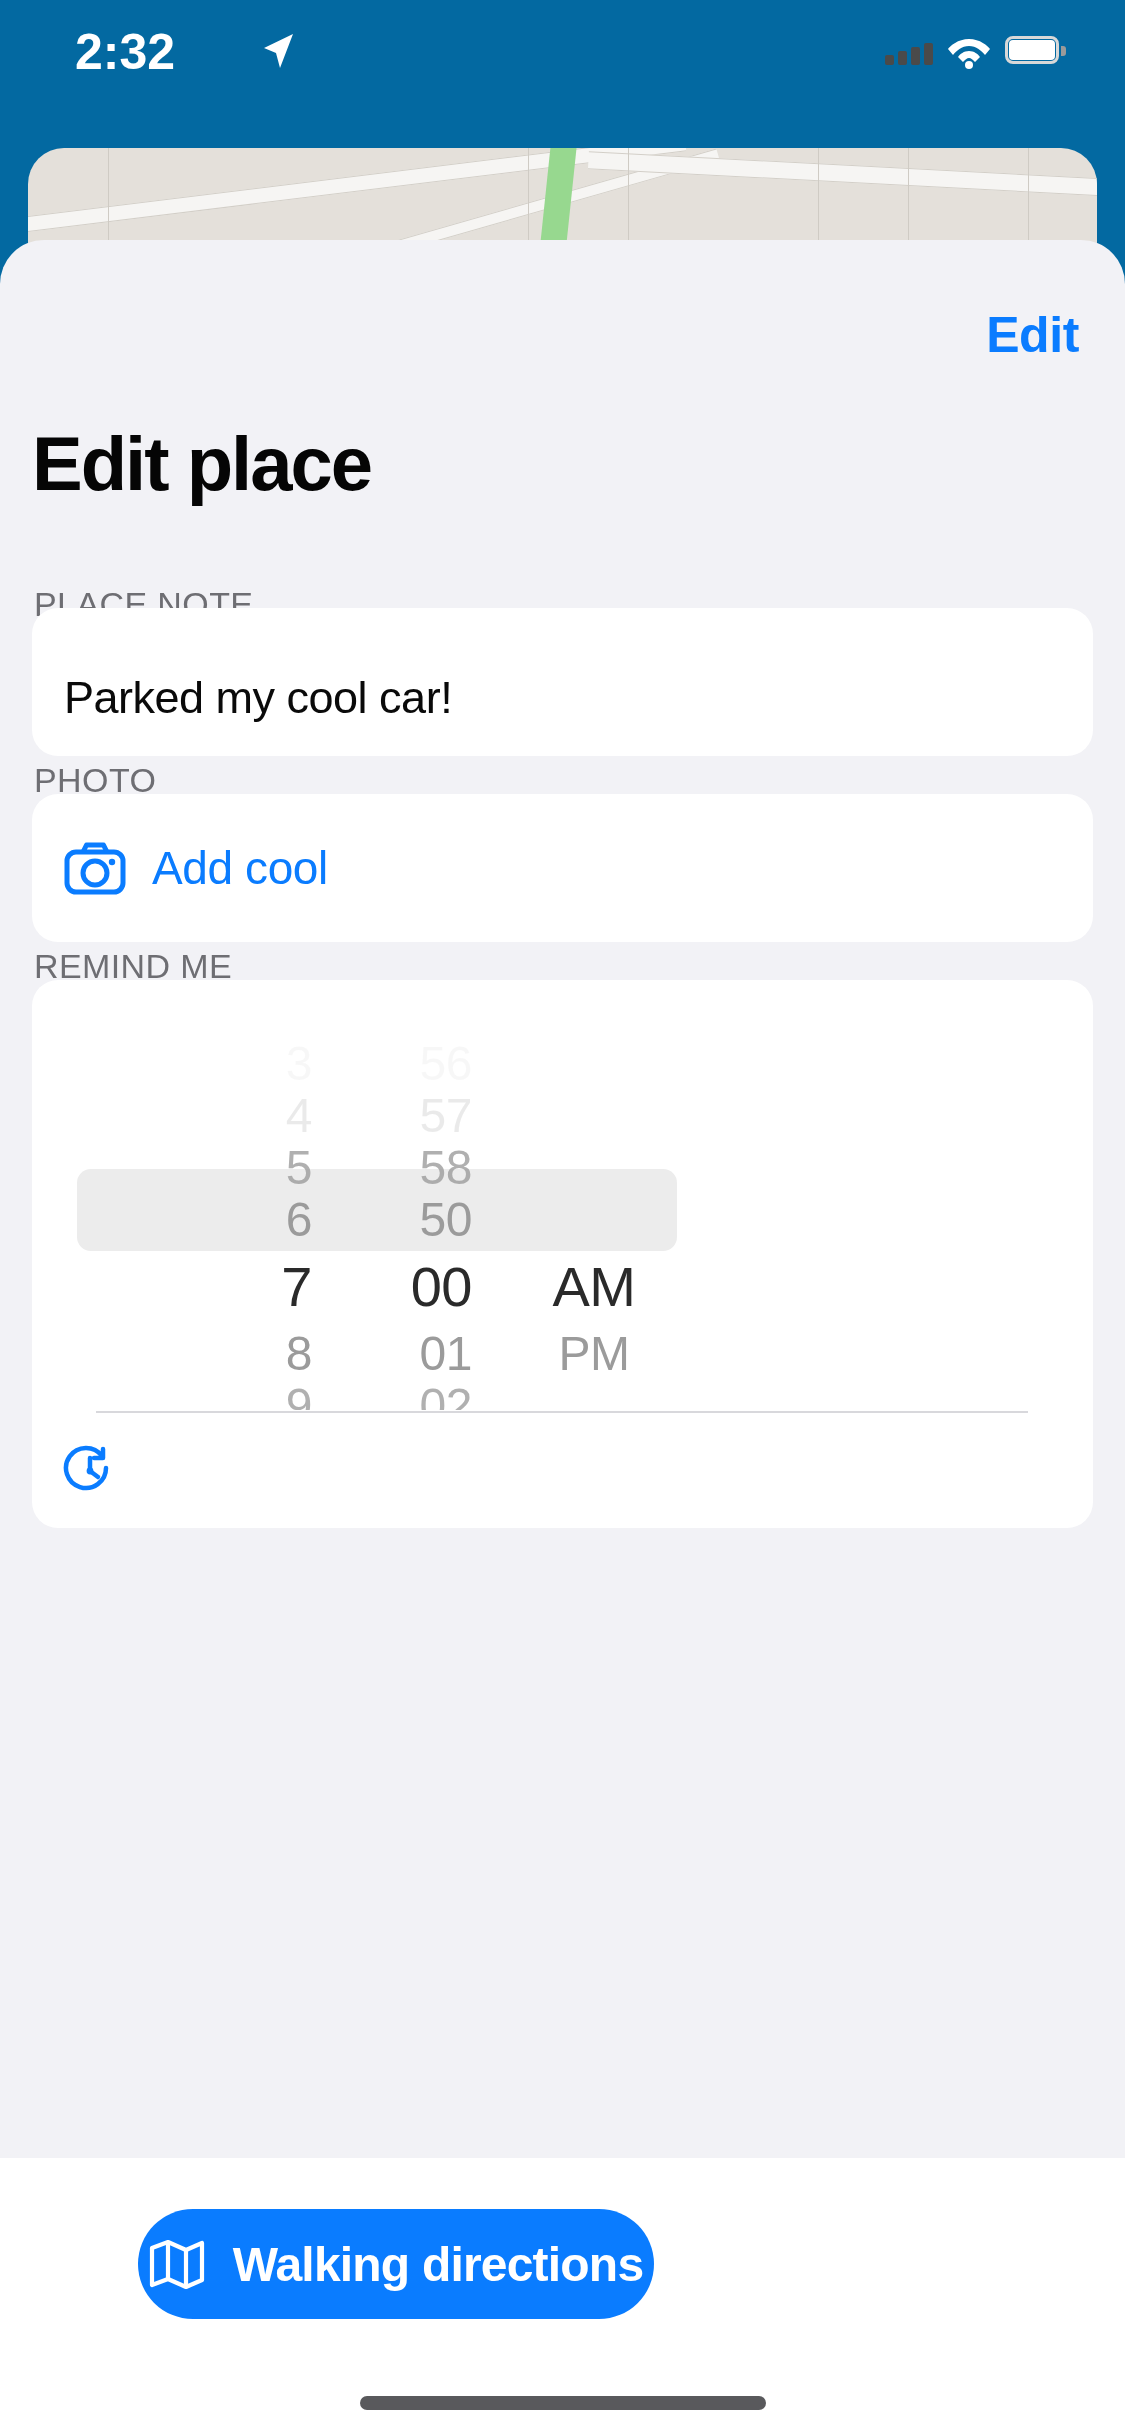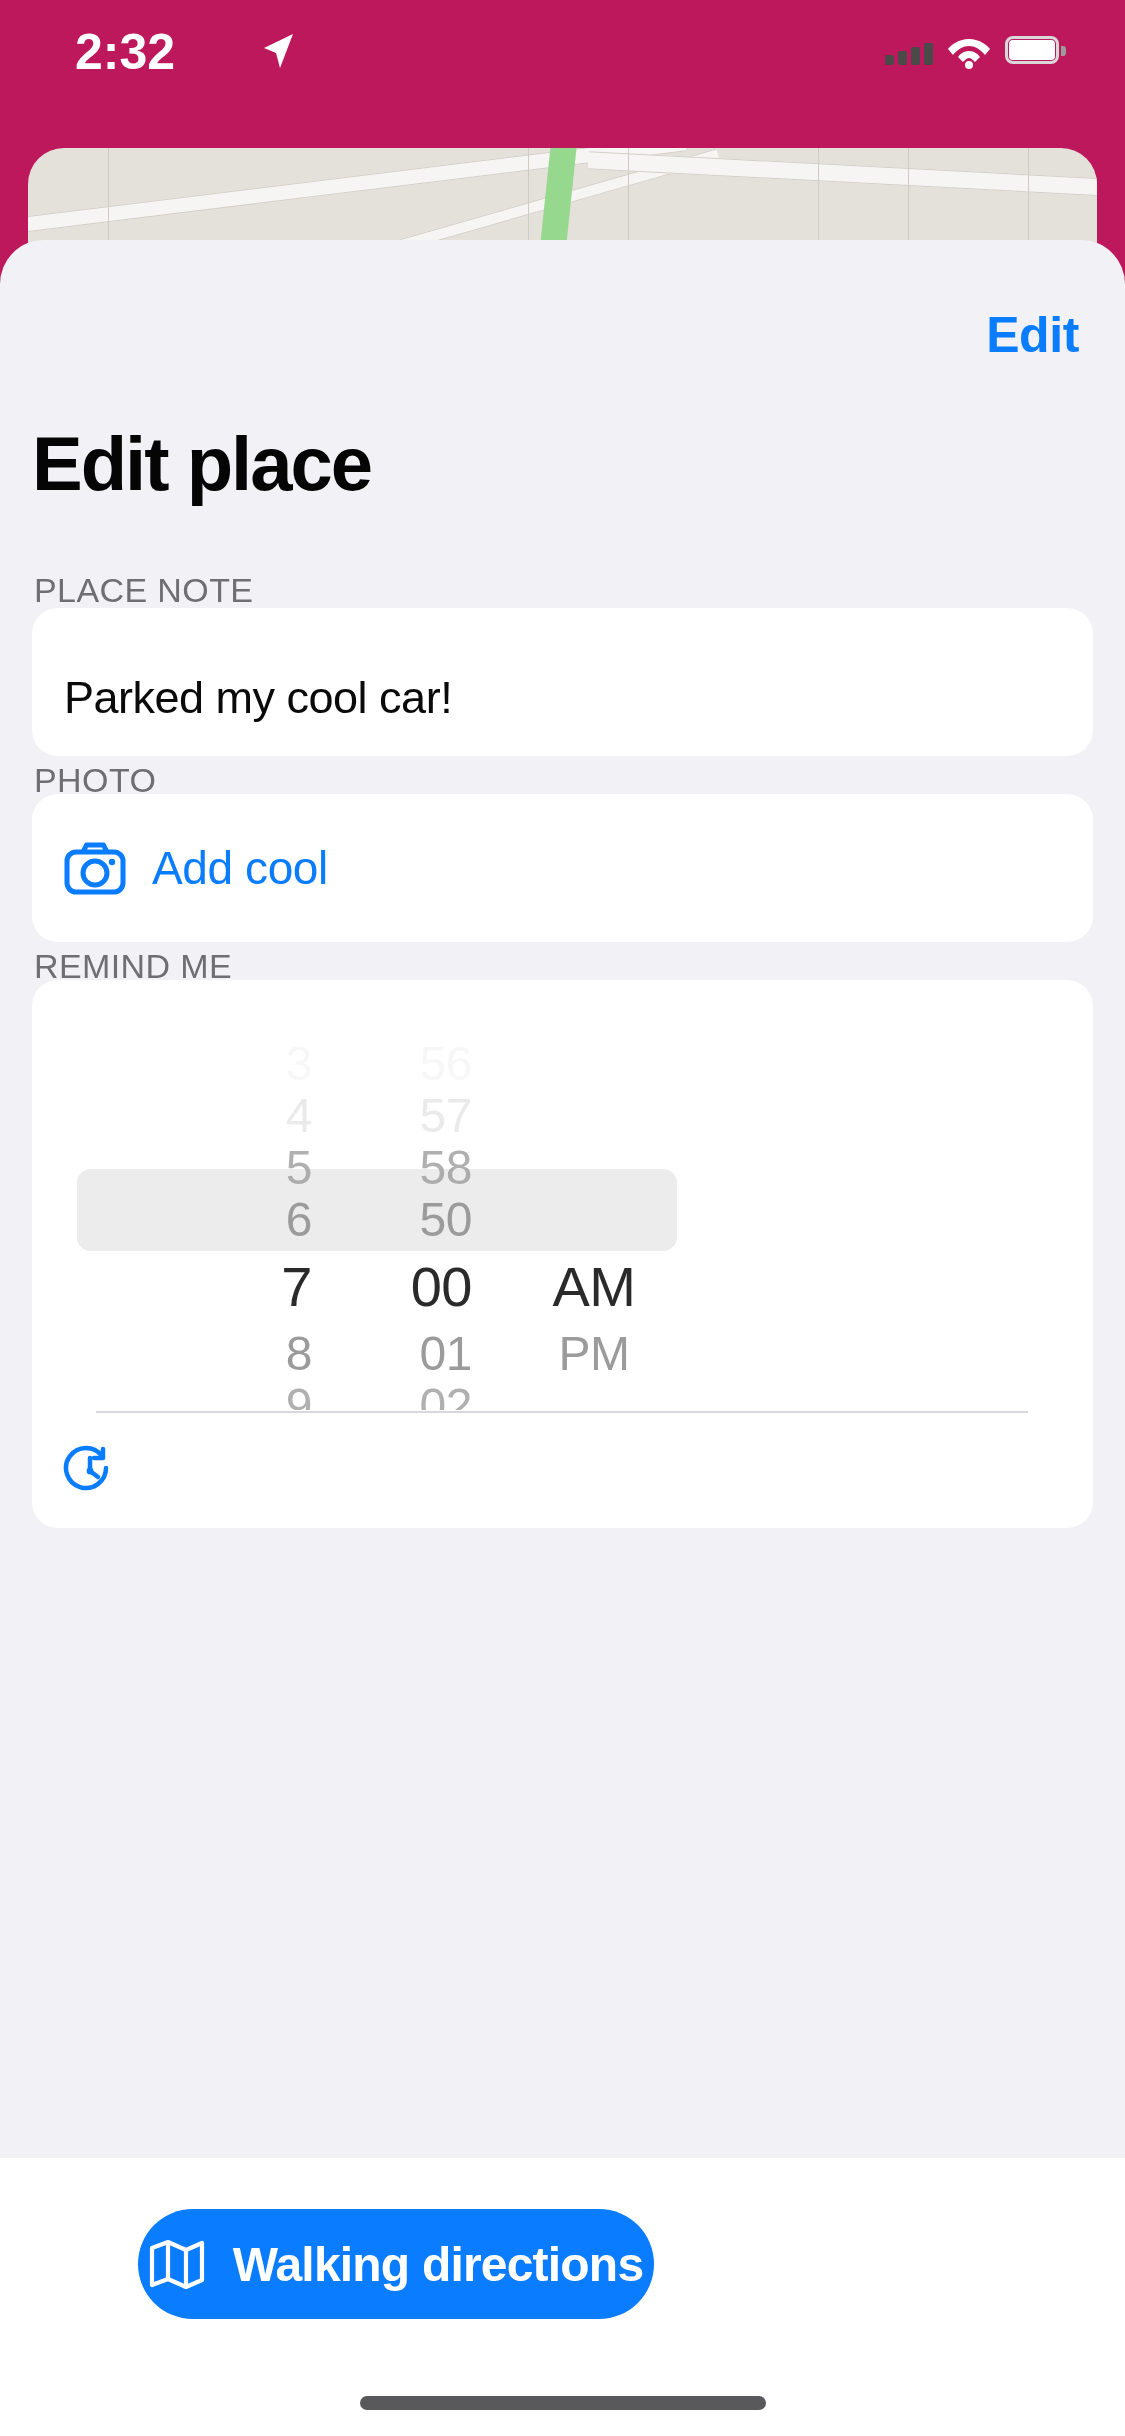--- a/index.html
+++ b/index.html
@@ -9,21 +9,21 @@
   }
   body {
     font-family: "Liberation Sans", sans-serif;
     -webkit-font-smoothing: antialiased;
   }
   #screen {
     position: relative;
     width: 1125px;
     height: 2436px;
     overflow: hidden;
-    background: #be185d;
+    background: #0369a1;
   }
 
   
   #status-bar {
     position: absolute;
     left: 0; top: 0;
     width: 1125px;
     height: 132px;
     z-index: 60;
   }
@@ -162,21 +162,21 @@
   .card {
     position: absolute;
     left: 32px;
     width: 1061px;
     background: #ffffff;
     border-radius: 26px;
     box-sizing: border-box;
   }
 
   
-  #label-place-note { top: 330px; }
+  #label-place-note { top: 344px; }
   #card-place-note {
     top: 368px;
     height: 148px;
   }
   #place-note-value {
     position: absolute;
     left: 32px;
     top: 16px;
     height: 148px;
     line-height: 148px;

